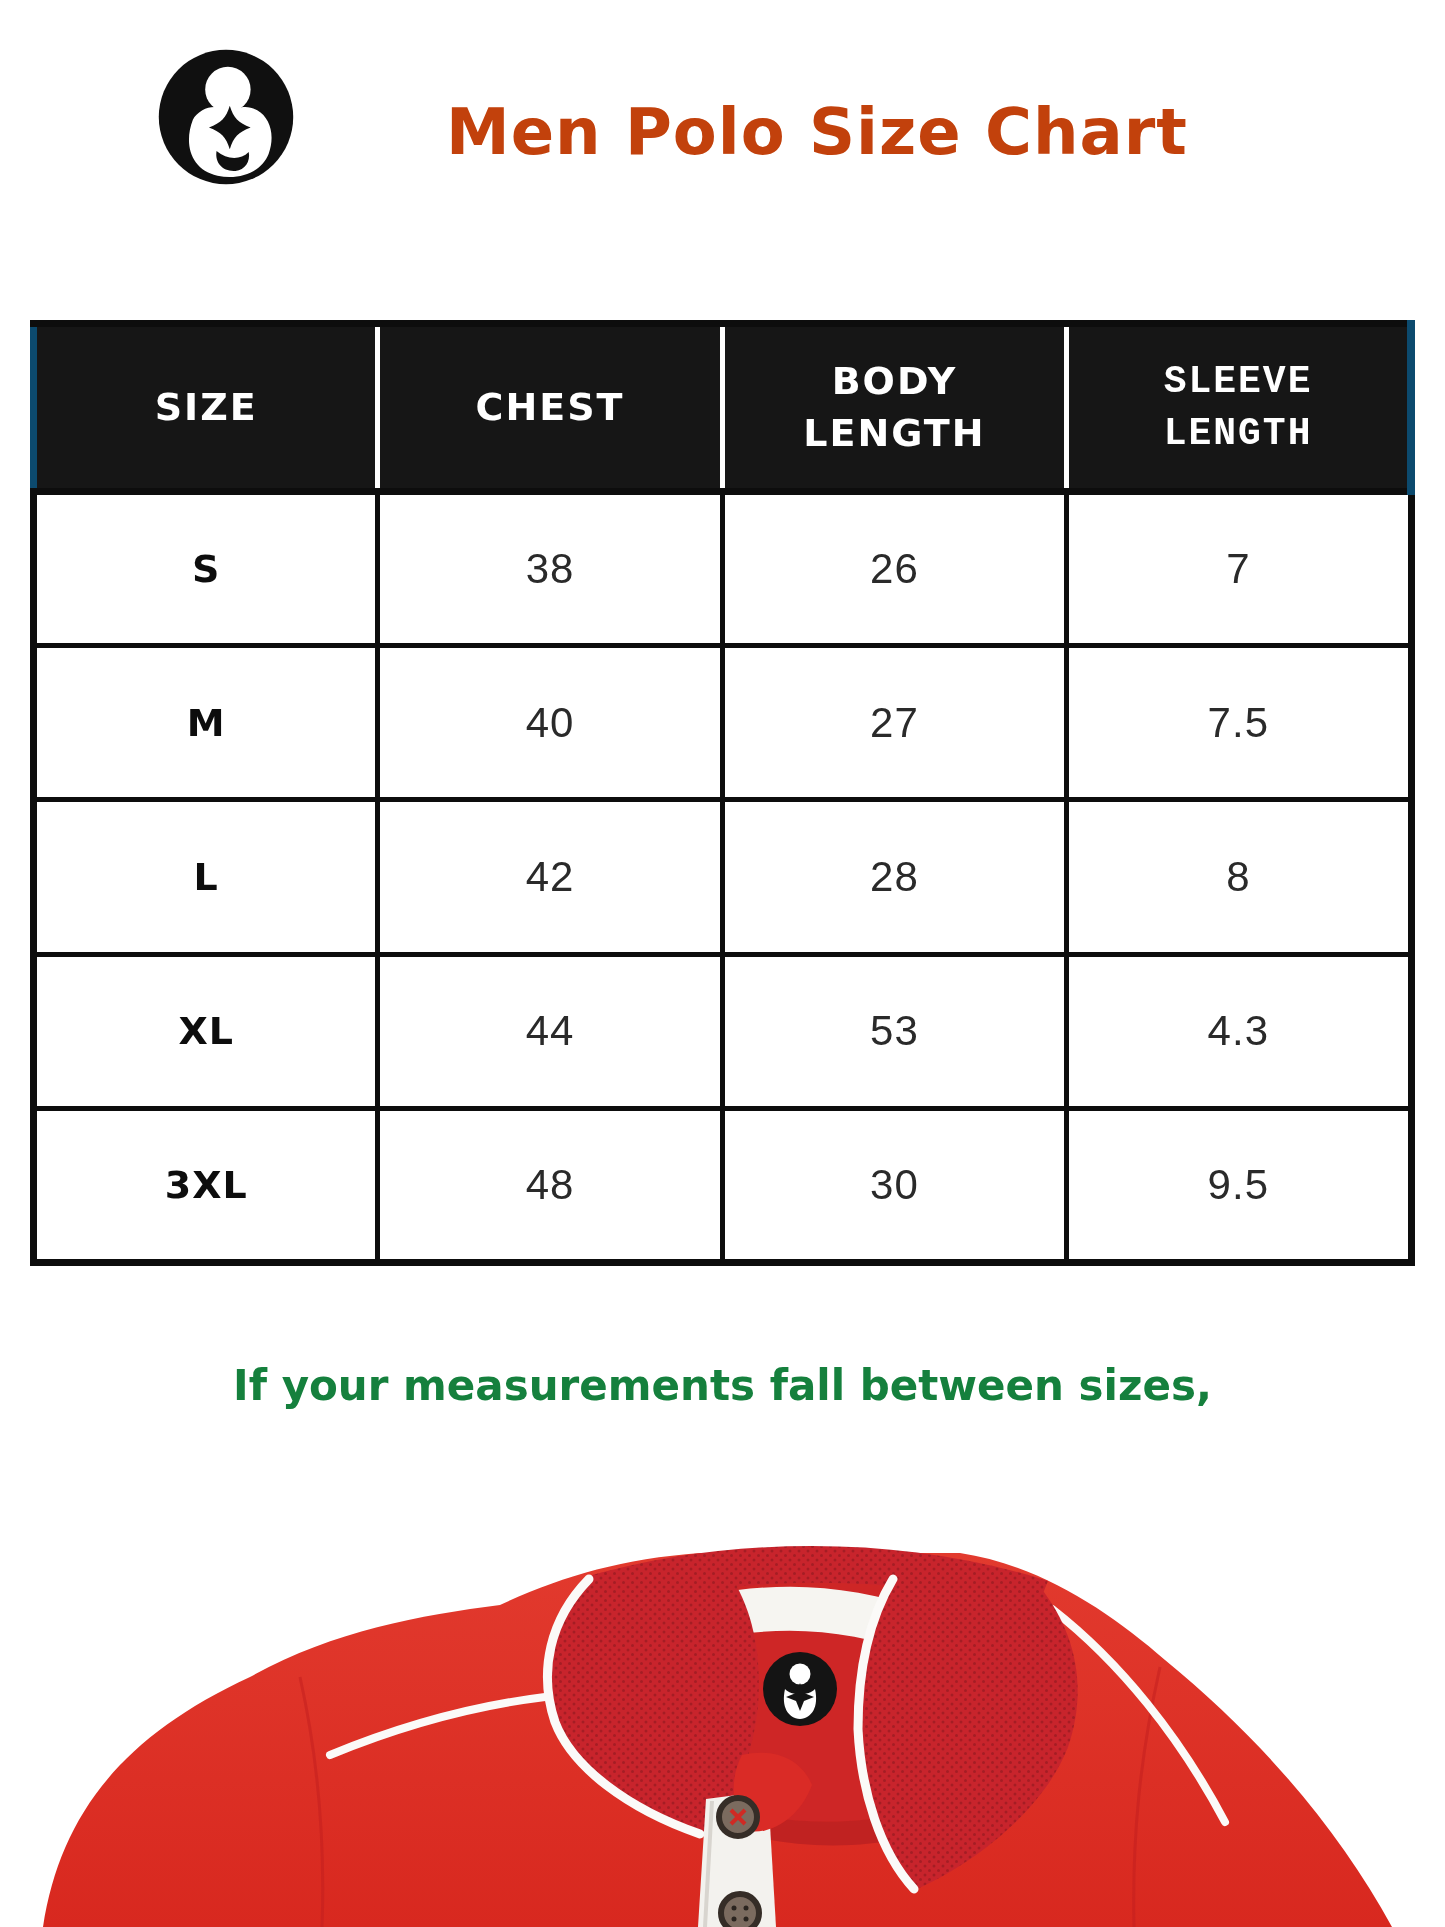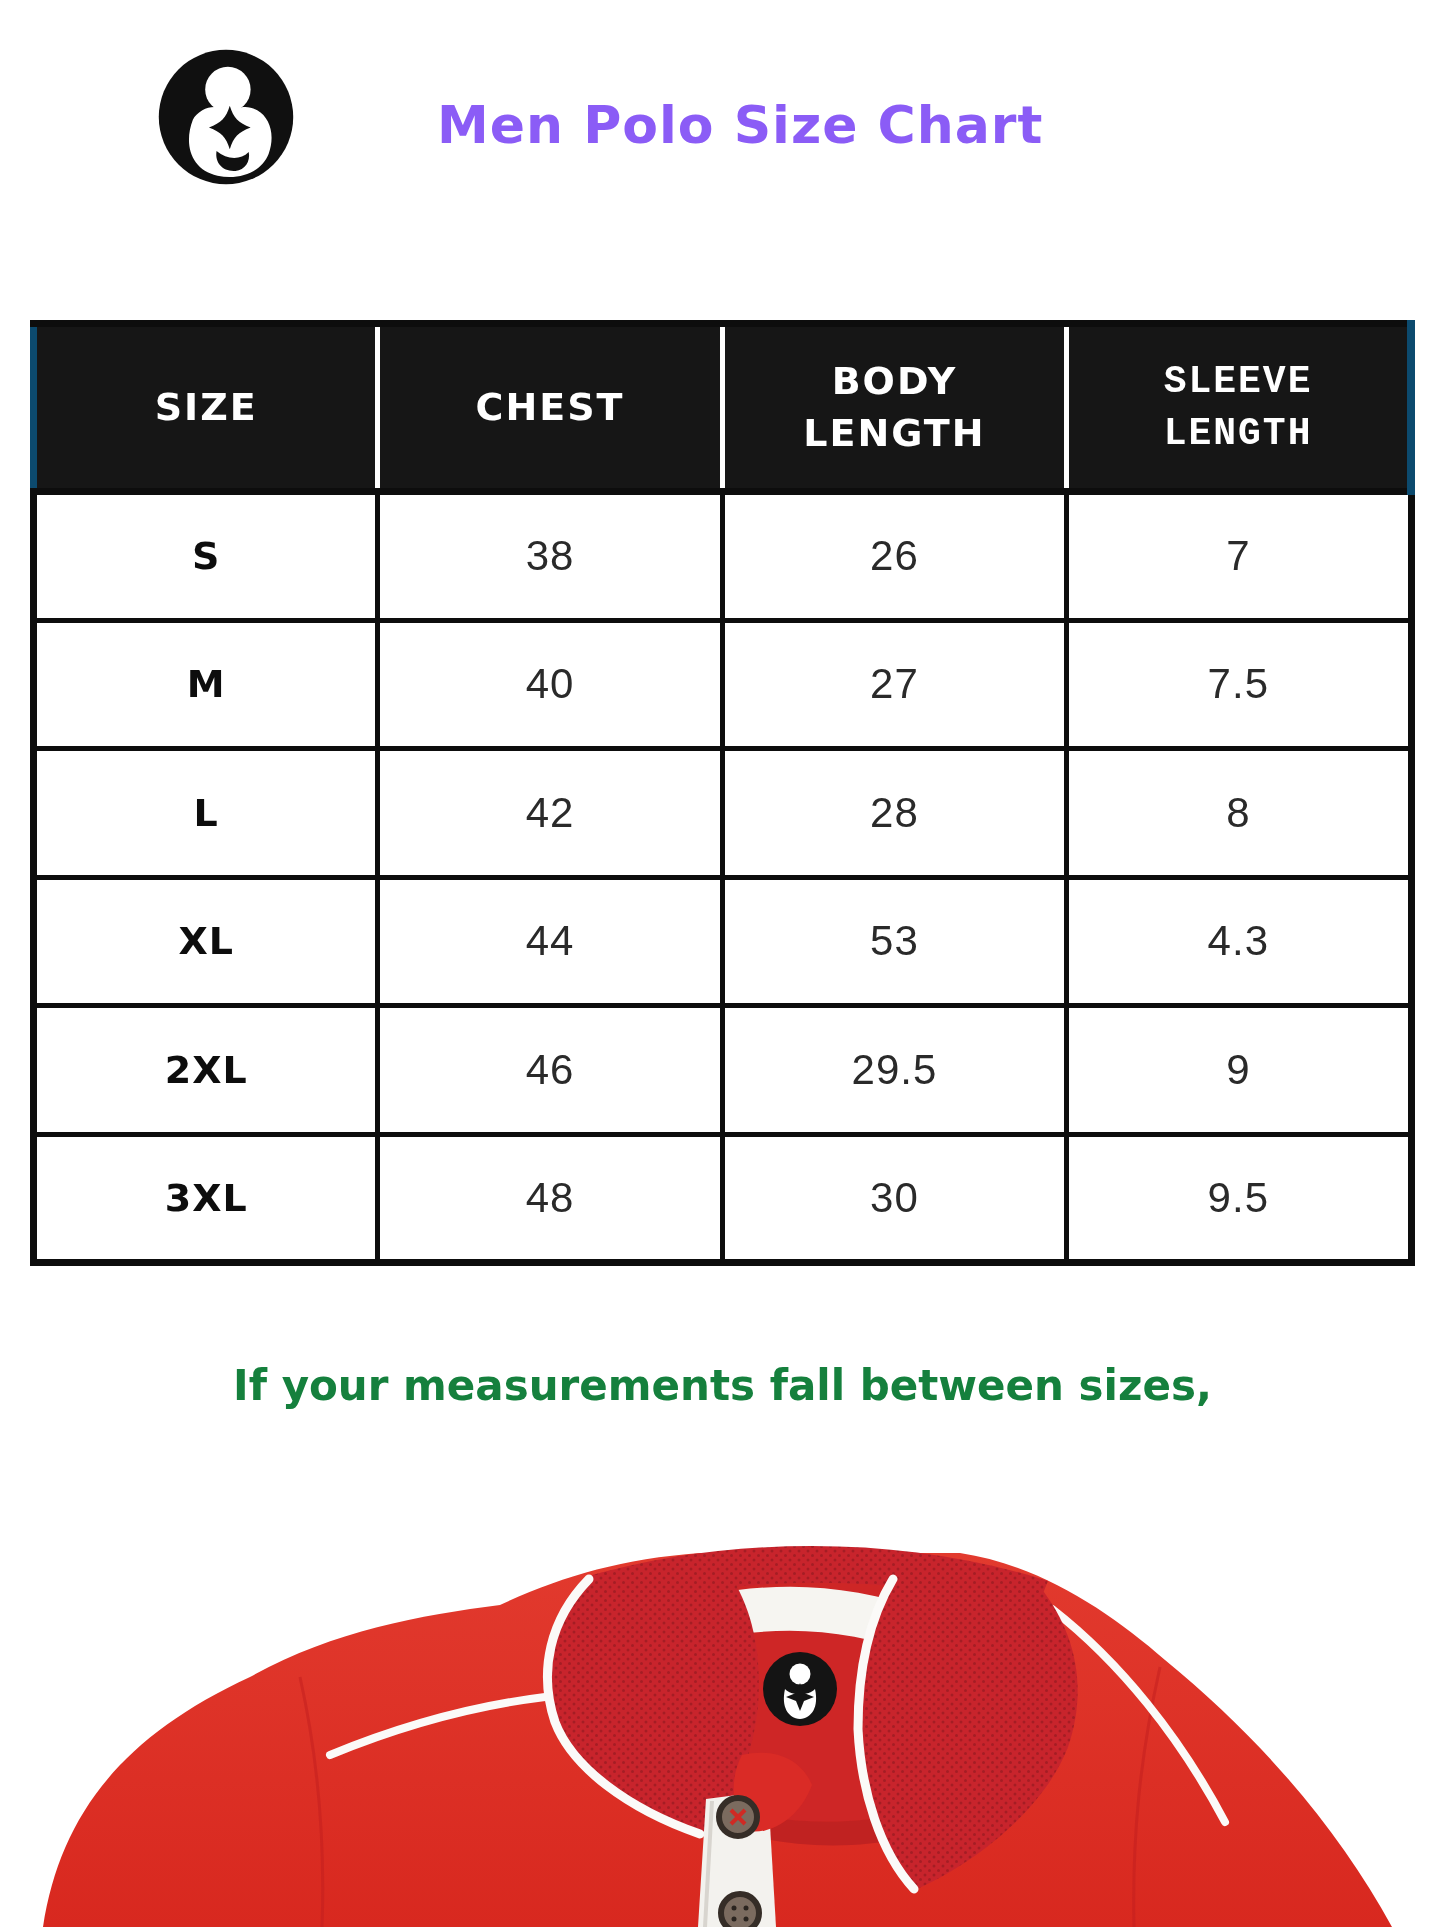--- a/index.html
+++ b/index.html
@@ -3,22 +3,22 @@
 <meta charset="utf-8">
 <style>
   html,body{margin:0;padding:0;background:#ffffff;}
   #page{
     position:relative;width:1445px;height:1927px;background:#ffffff;
     overflow:hidden;font-family:"DejaVu Sans","Liberation Sans",sans-serif;
   }
   
   #brand-logo{position:absolute;left:155px;top:46px;width:142px;height:142px;}
   #page-title{
-    position:absolute;left:437px;top:94px;
-    font-size:52px;font-weight:bold;color:#8b5cf6;letter-spacing:1px;
+    position:absolute;left:446px;top:94px;
+    font-size:64px;font-weight:bold;color:#c2410c;letter-spacing:1px;
     line-height:1.2;white-space:nowrap;
   }
   
   #size-table-wrap{position:absolute;left:30px;top:320px;width:1385px;height:946px;}
   table#size-table{
     width:100%;height:100%;border-collapse:collapse;table-layout:fixed;
     border:7px solid #0d0d0d;background:#ffffff;
   }
   #size-table thead tr{height:168px;}
   #size-table tbody tr{height:97px;}
@@ -97,26 +97,20 @@
             <td class="size-col">L</td>
             <td>42</td>
             <td>28</td>
             <td>8</td>
           </tr>
           <tr>
             <td class="size-col">XL</td>
             <td>44</td>
             <td>53</td>
             <td>4.3</td>
-          </tr>
-          <tr>
-            <td class="size-col">2XL</td>
-            <td>46</td>
-            <td>29.5</td>
-            <td>9</td>
           </tr>
           <tr>
             <td class="size-col">3XL</td>
             <td>48</td>
             <td>30</td>
             <td>9.5</td>
           </tr>
         </tbody>
     </table>
   </div>

